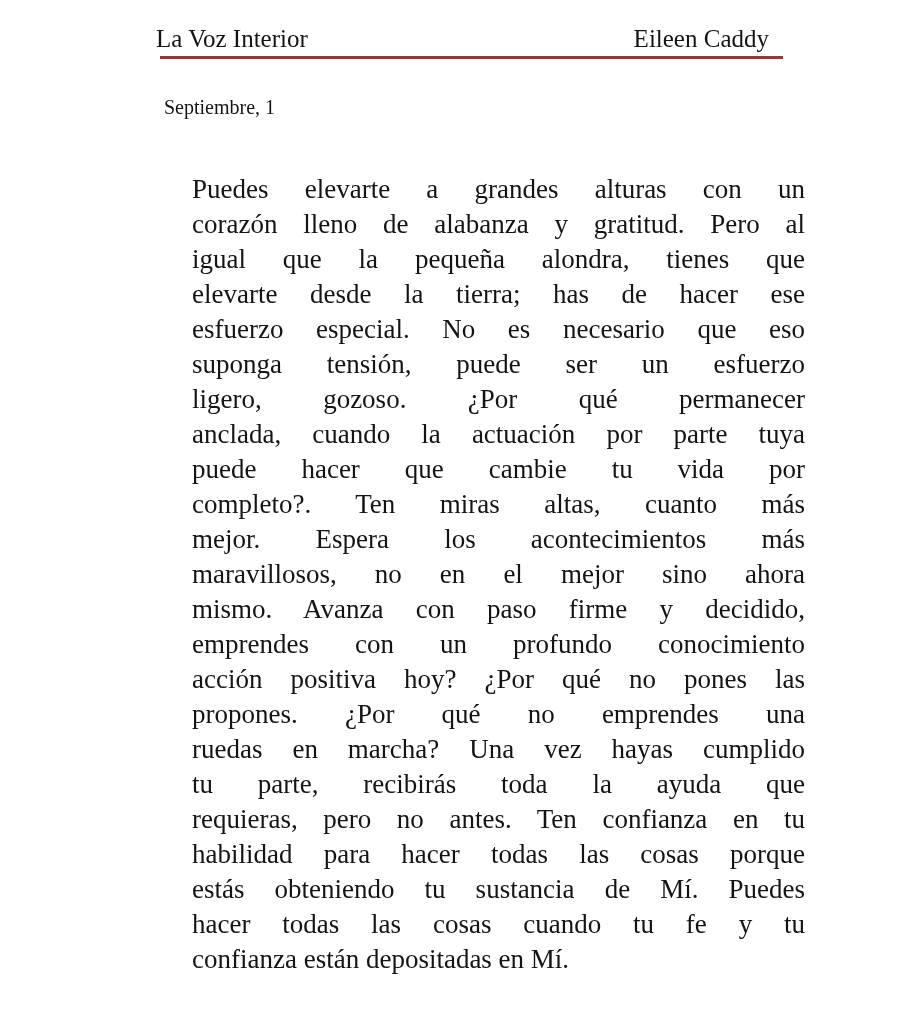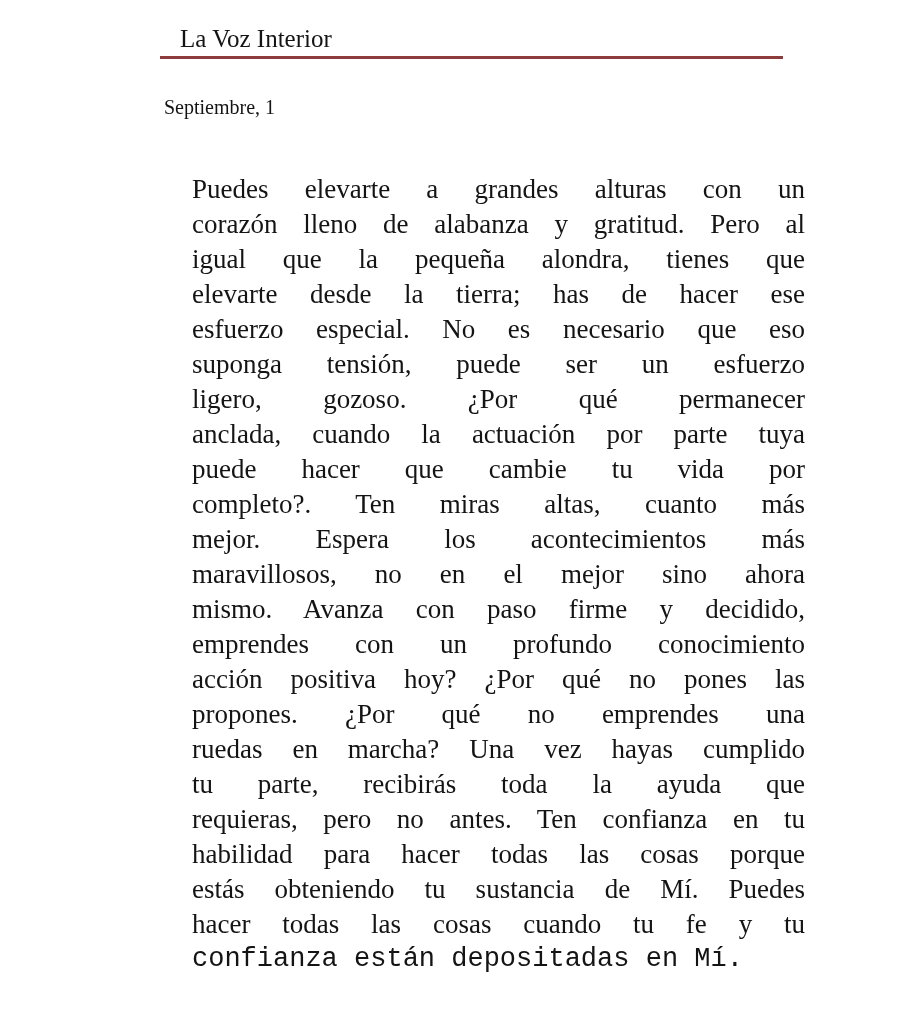--- a/index.html
+++ b/index.html
@@ -16,21 +16,21 @@
     width: 897px;
     height: 1024px;
     background: var(--bg-color);
     color: var(--text-color);
     font-family: "Liberation Serif", "DejaVu Serif", serif;
     overflow: hidden;
   }
   .running-header {
     position: absolute;
     top: 24px;
-    left: 180px;
+    left: 156px;
     width: 613px;
     display: flex;
     justify-content: space-between;
     align-items: baseline;
     font-size: 25px;
     line-height: 30px;
     text-align: center;
   }
   .header-rule {
     position: absolute;
@@ -59,30 +59,30 @@
     line-height: 35px;
     margin-left: 28px;
   }
   .jline {
     text-align: justify;
     text-align-last: justify;
     white-space: normal;
   }
   .jline.last {
     text-align-last: left;
-    font-family: Liberation Mono, monospace;
   }
 </style>
 </head>
 <body>
 
 <div class="page">
 
   <div class="running-header">
     <span>La Voz Interior</span>
+    <span>Eileen Caddy</span>
   </div>
 
   <div class="header-rule"></div>
 
   <h1 class="date-heading">Septiembre, 1</h1>
 
   <div class="entry-paragraph">
       <div class="jline">Puedes elevarte a grandes alturas con un</div>
       <div class="jline">corazón lleno de alabanza y gratitud. Pero al</div>
       <div class="jline">igual que la pequeña alondra, tienes que</div>

